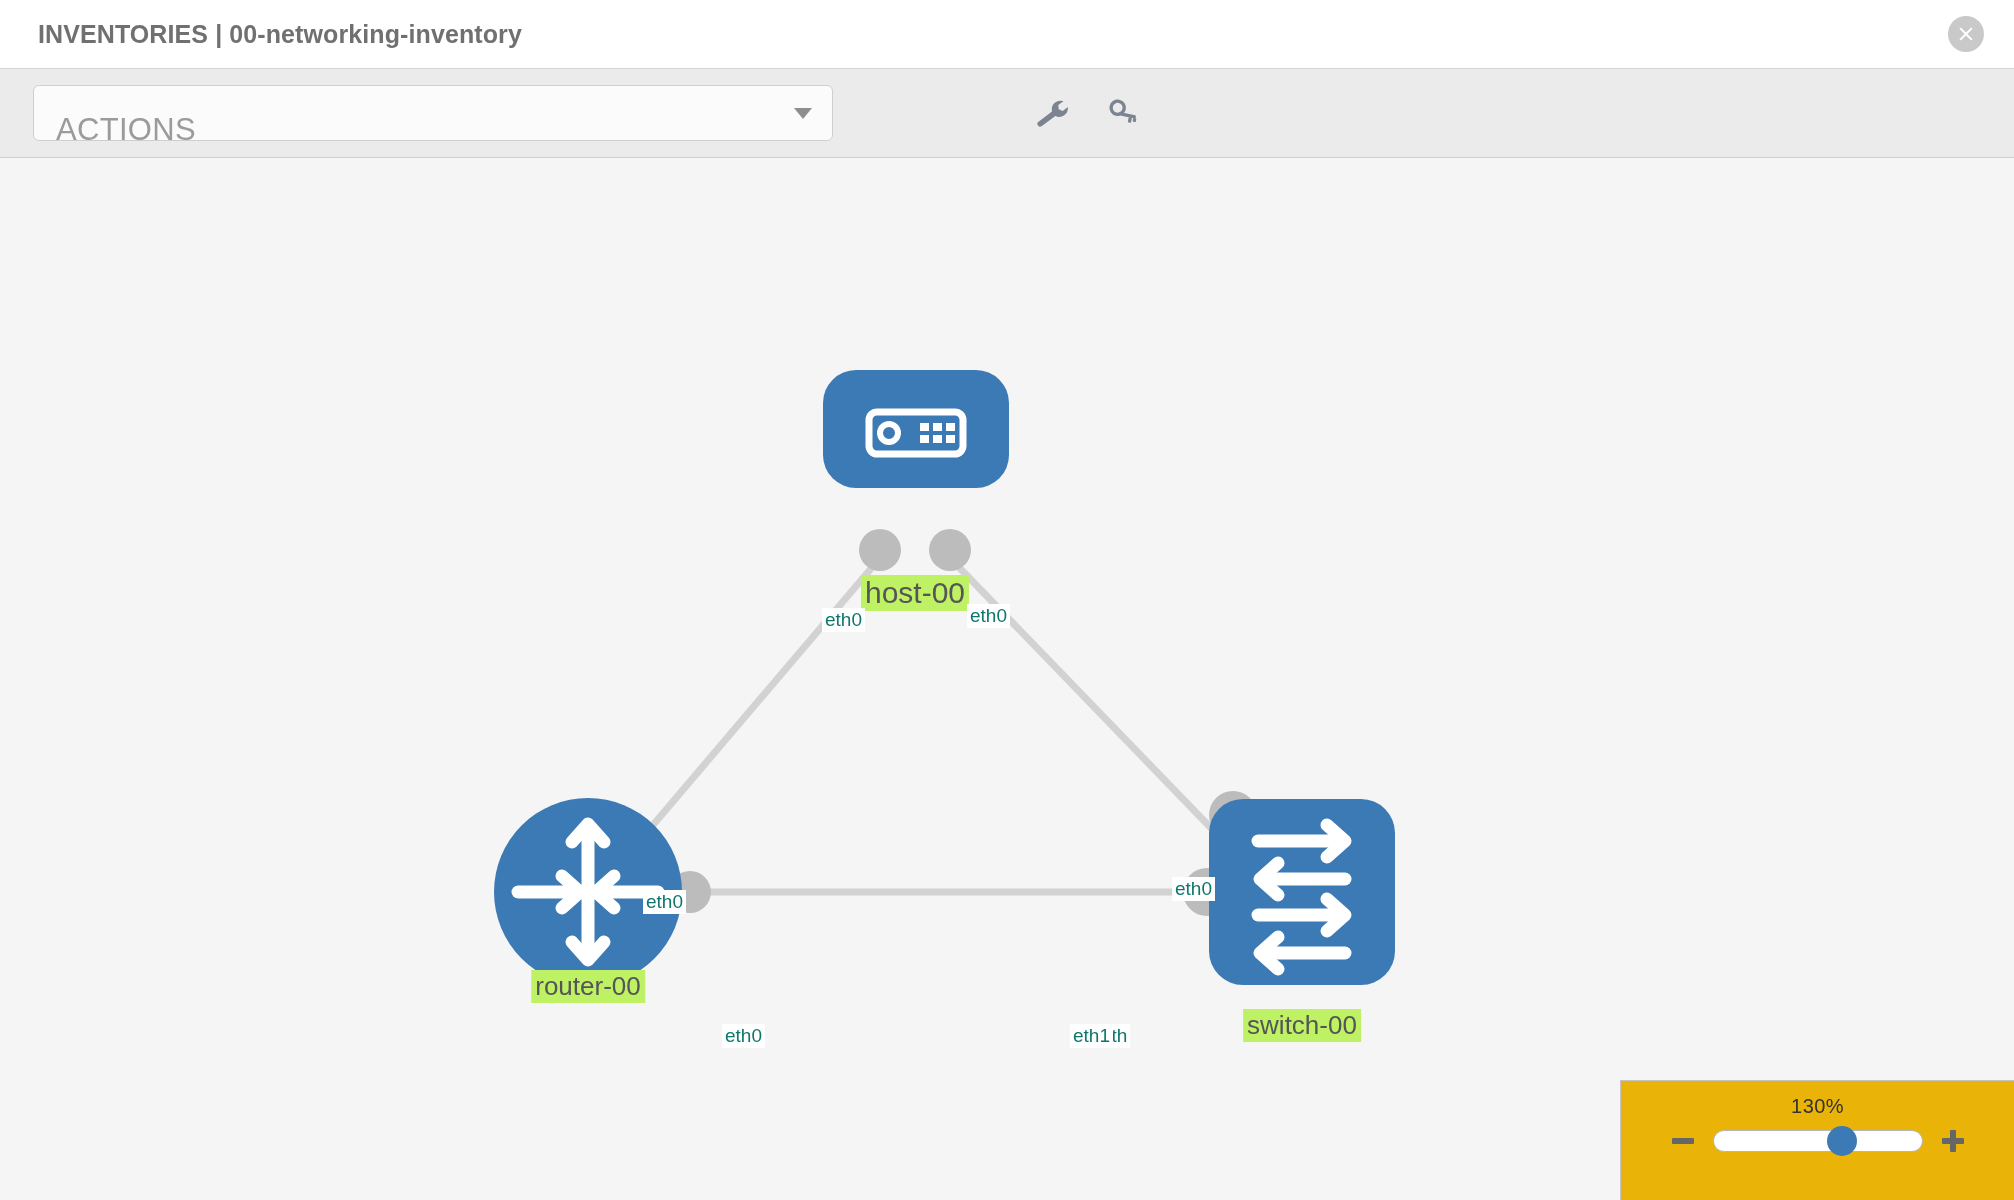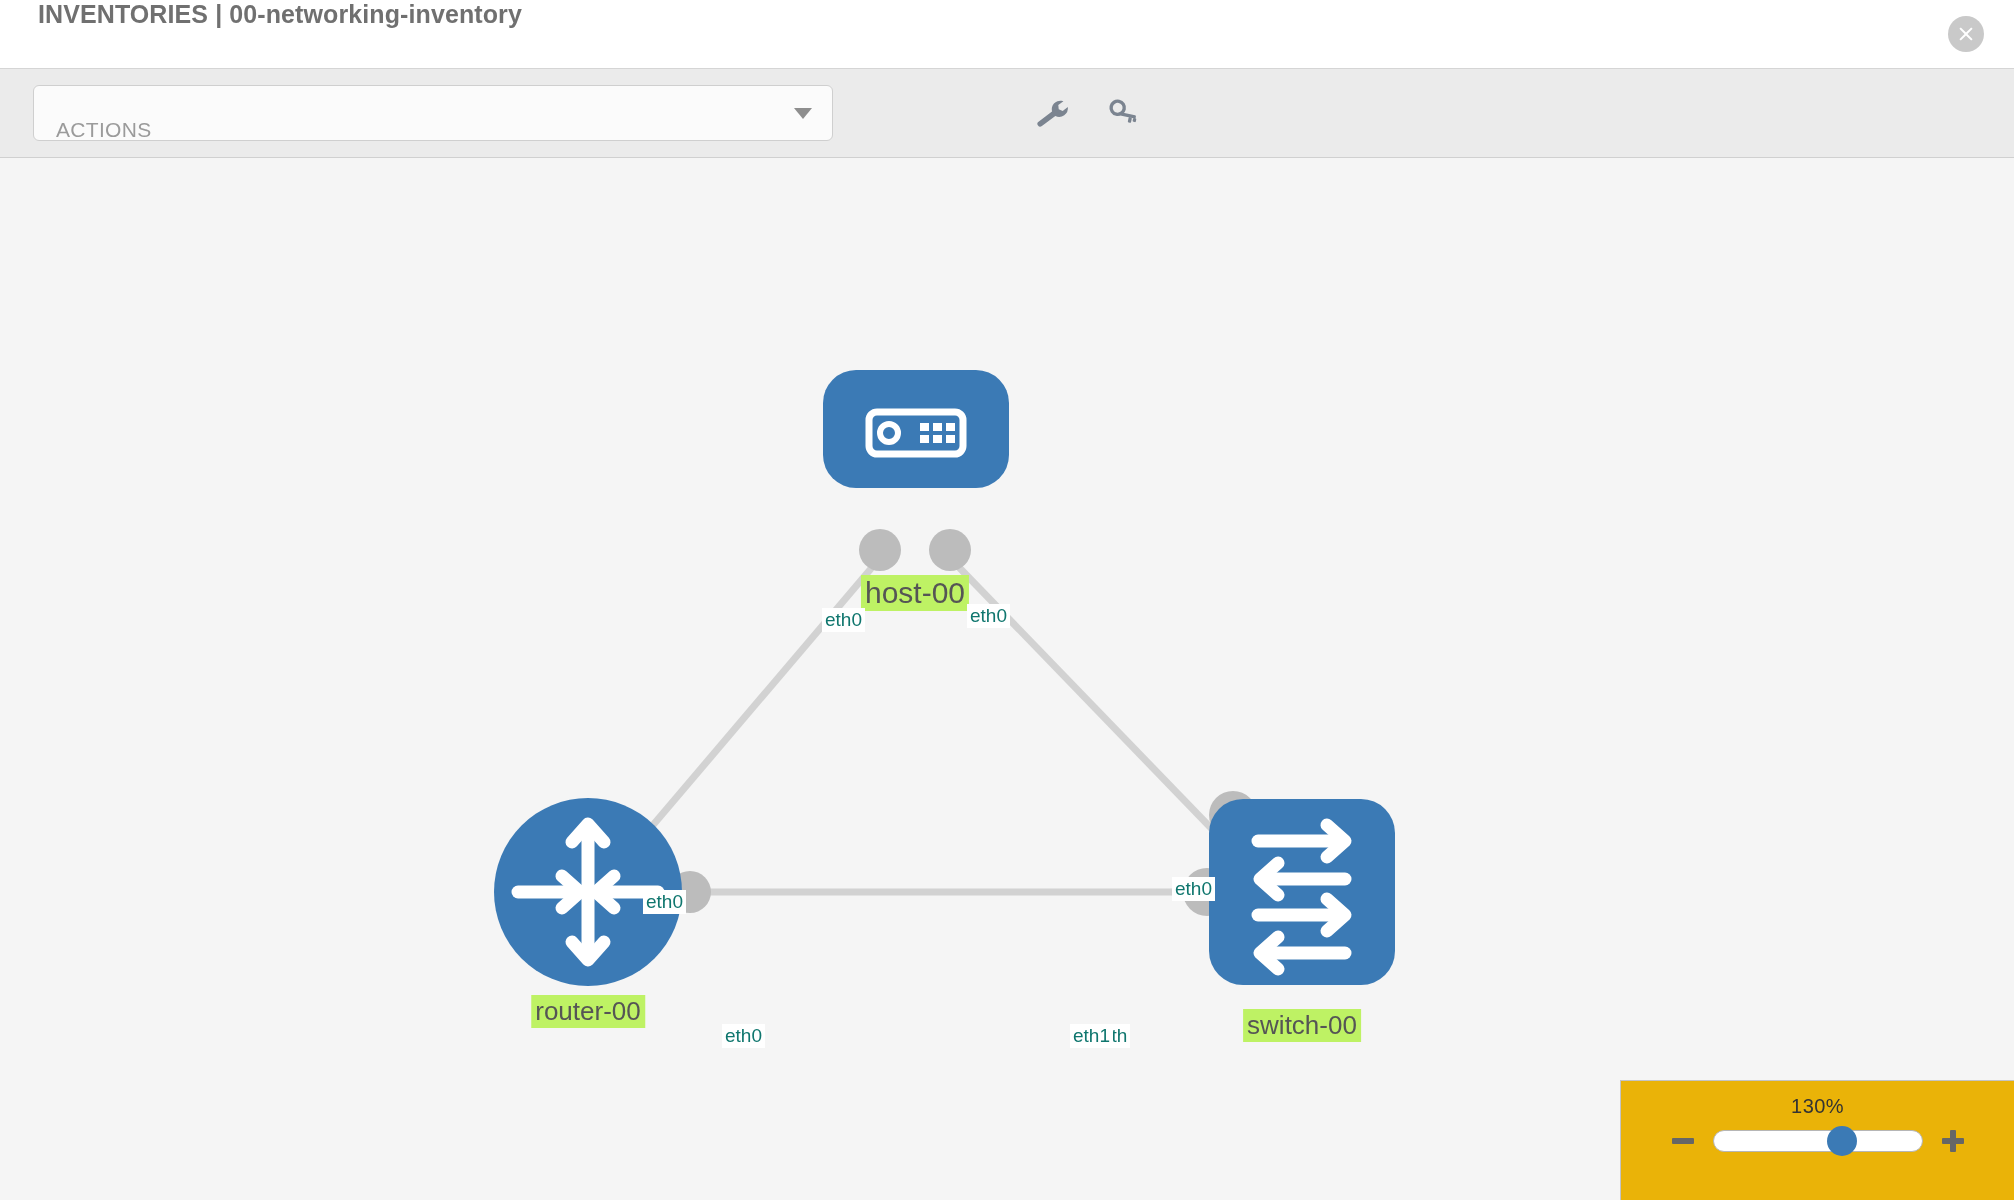--- a/index.html
+++ b/index.html
@@ -11,21 +11,21 @@
     overflow: hidden;
   }
 
   #app { position: relative; width: 2014px; height: 1200px; background:#fff; }
 
   
   .header {
     position: absolute; top: 0; left: 0;
     width: 2014px; height: 68px;
     background: #ffffff;
-    display: flex; align-items: flex-start;
+    display: flex; align-items: center;
   }
   .header-title {
     margin-left: 38px;
     font-size: 25px;
     font-weight: bold;
     color: #707070;
     letter-spacing: 0.1px;
     white-space: nowrap;
   }
   .close-btn {
@@ -50,21 +50,21 @@
     margin-left: 33px;
     width: 800px; height: 56px;
     background: #fbfbfb;
     border: 1px solid #cfcfcf;
     border-radius: 6px;
     display: flex; align-items: center; justify-content: space-between;
     padding: 0 20px 0 22px;
     cursor: pointer;
   }
   .actions-select .label {
-    font-size: 21px; color: #9b9b9b; letter-spacing: .3px; margin-top: 34px;
+    font-size: 31px; color: #9b9b9b; letter-spacing: .3px; margin-top: 34px;
   }
   .caret {
     width: 0; height: 0;
     border-left: 9px solid transparent;
     border-right: 9px solid transparent;
     border-top: 11px solid #8e8e8e;
   }
 
   .tool-icons {
     position: absolute; left: 1035px; top: 50%;
@@ -273,21 +273,21 @@
           <line x1="1258" y1="757" x2="1343" y2="757"></line>
           <polyline points="1327,741 1345,757 1327,773"></polyline>
 
           <line x1="1345" y1="795" x2="1262" y2="795"></line>
           <polyline points="1278,779 1260,795 1278,811"></polyline>
         </g>
       </g>
     </svg>
 
     <div class="node-label" style="left:915px; top:417px; font-size:30px;">host-00</div>
-    <div class="node-label" style="left:588px; top:837px;">router-00</div>
+    <div class="node-label" style="left:588px; top:812px;">router-00</div>
     <div class="node-label" style="left:1302px; top:851px;">switch-00</div>
 
     <div class="iface-label" style="left:822px; top:450px;">eth0</div>
     <div class="iface-label" style="left:967px; top:446px;">eth0</div>
     <div class="iface-label" style="left:643px; top:732px;">eth0</div>
     <div class="iface-label" style="left:1172px; top:719px;">eth0</div>
     <div class="iface-label" style="left:722px; top:866px;">eth0</div>
     <div class="iface-label" style="left:1098px; top:866px;">eth</div>
     <div class="iface-label" style="left:1070px; top:866px;">eth1</div>
 

